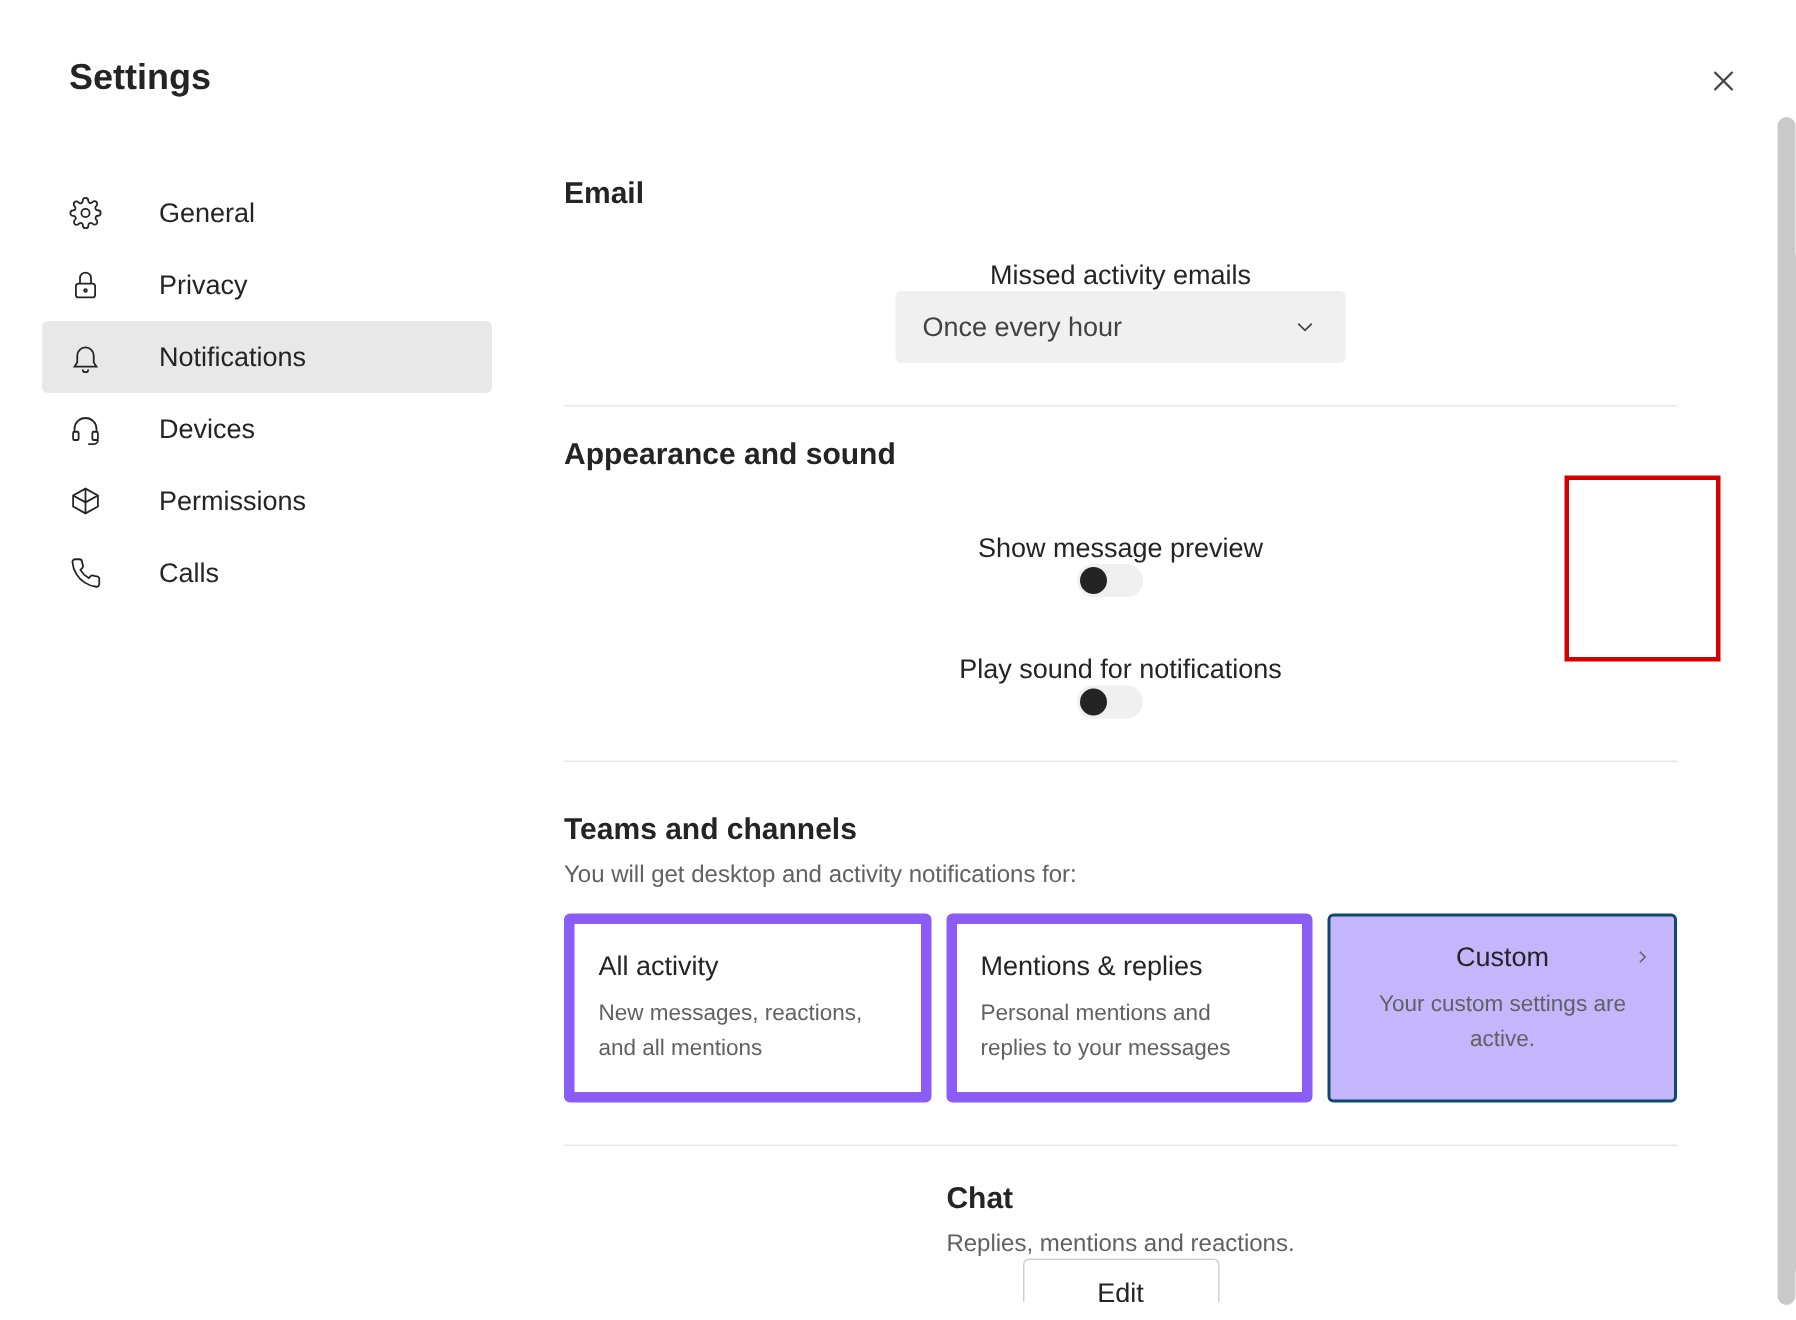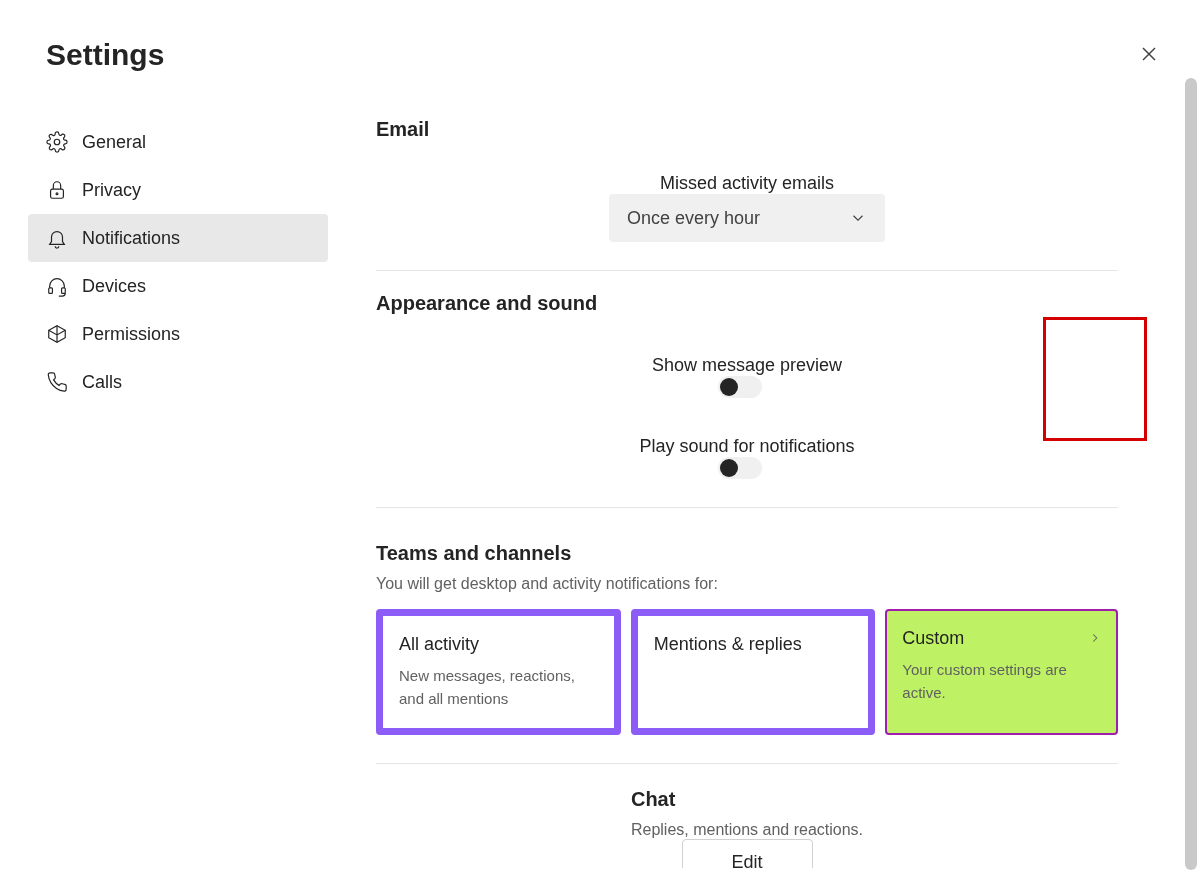--- a/index.html
+++ b/index.html
@@ -21,39 +21,40 @@
       cursor: pointer;
       display: flex;
       align-items: center;
       justify-content: center;
     }
     .close-btn svg { width: 16px; height: 16px; stroke: #424242; stroke-width: 1.5; }
     .page-title {
       position: absolute;
       top: 38px;
       left: 46px;
-      font-size: 30px;
+      font-size: 24px;
       font-weight: 700;
       color: #242424;
     }
     .sidebar {
       position: absolute;
       top: 118px;
       left: 28px;
       width: 300px;
     }
     .sidebar-item {
       display: flex;
       align-items: center;
       height: 48px;
       padding: 0 18px;
       cursor: pointer;
       border-radius: 4px;
       font-size: 18px;
       color: #242424;
+      gap: 24px;
     }
     .sidebar-item.active {
       background: #e8e8e8;
     }
     .sidebar-item .icon {
       width: 22px;
       height: 22px;
       margin-right: 14px;
       display: flex;
       align-items: center;
@@ -85,21 +86,21 @@
       font-weight: 400;
     }
     .select {
       display: flex;
       align-items: center;
       justify-content: space-between;
       background: #f0f0f0;
       border-radius: 4px;
       height: 48px;
       padding: 0 18px;
-      width: 276px;
+      width: 300px;
       cursor: pointer;
       font-size: 18px;
       color: #424242;
     }
     .select .chev { width: 18px; height: 18px; }
     .select .chev svg { stroke: #424242; stroke-width: 1.5; fill: none; }
     hr.sep {
       border: none;
       border-top: 1px solid #e6e6e6;
       margin: 28px 0 0 0;
@@ -118,23 +119,24 @@
       flex: 1;
       min-width: 0;
       border: 7px solid #8b5cf6;
       border-radius: 4px;
       padding: 18px 16px;
       cursor: pointer;
       position: relative;
       background: #fff;
     }
     .card.selected {
-      border: 2px solid #a21caf;
-      background: #bef264;
+      border: 2px solid #0c4a6e;
+      background: #c4b5fd;
       padding: 17px 15px;
+      text-align: center;
     }
     .card-title {
       font-size: 18px;
       font-weight: 400;
       color: #242424;
       margin-bottom: 10px;
     }
     .card-desc {
       font-size: 15px;
       color: #616161;
@@ -301,20 +303,21 @@
   <div style="margin-top:34px;">
     <h2 class="section-title">Teams and channels</h2>
     <div class="subtext">You will get desktop and activity notifications for:</div>
     <div class="cards">
       <div class="card">
         <div class="card-title">All activity</div>
         <div class="card-desc">New messages, reactions, and all mentions</div>
       </div>
       <div class="card">
         <div class="card-title">Mentions &amp; replies</div>
+        <div class="card-desc">Personal mentions and replies to your messages</div>
       </div>
       <div class="card selected">
         <div class="card-title">Custom</div>
         <div class="card-desc">Your custom settings are active.</div>
         <span class="chev-right">
           <svg viewBox="0 0 24 24">
               <polyline points="9 6 15 12 9 18"></polyline>
             </svg>
         </span>
       </div>

